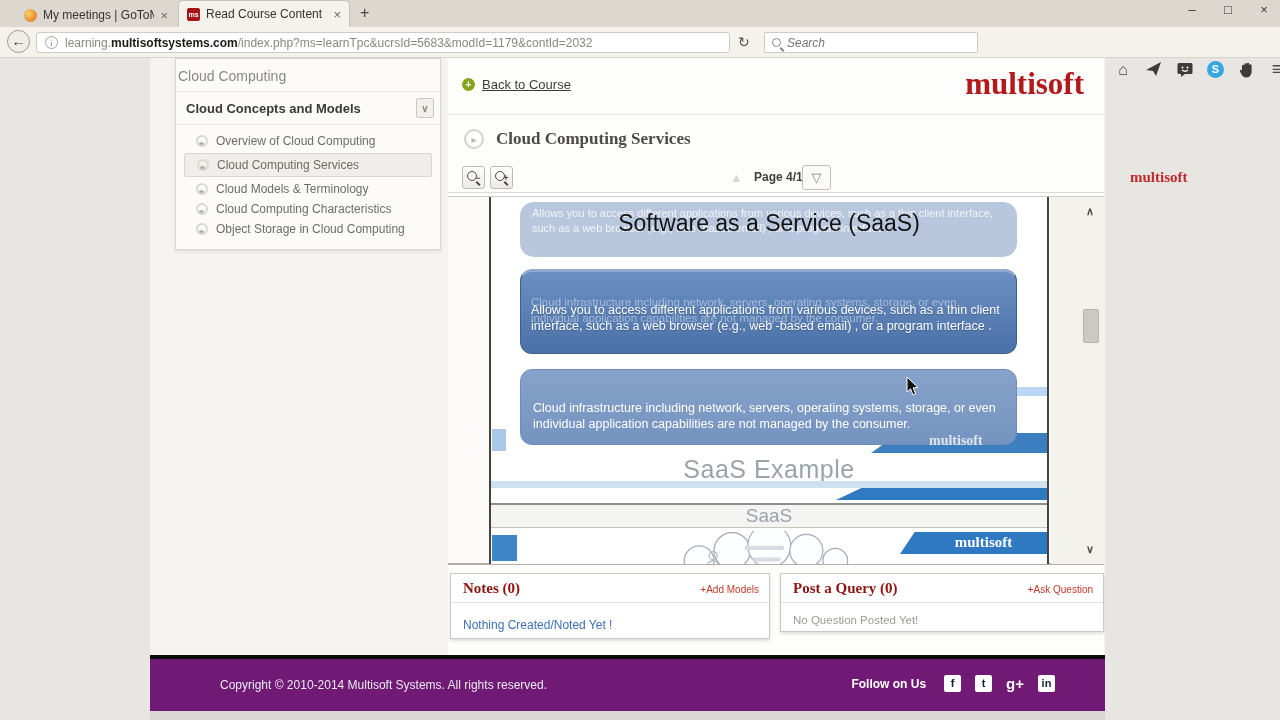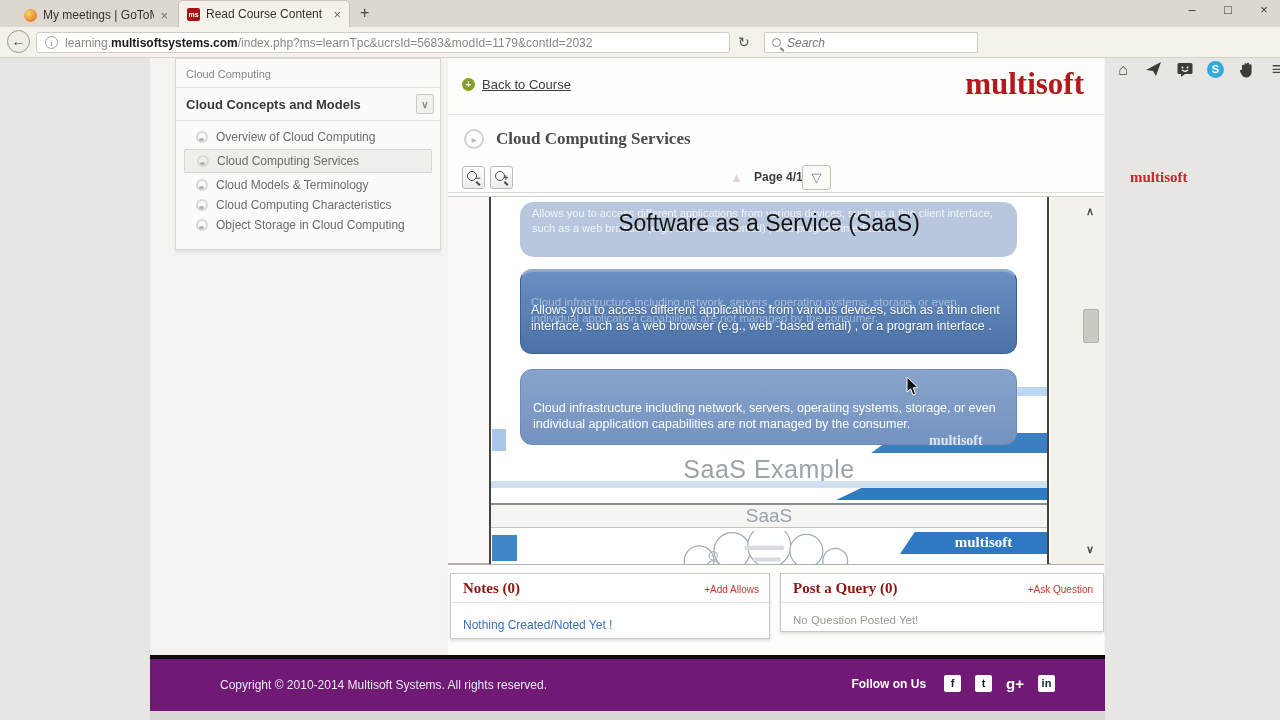--- a/index.html
+++ b/index.html
@@ -32,21 +32,21 @@
   .searchbox input { border:none; outline:none; width:170px; font-size:12px; font-style:italic; color:#555; background:transparent; font-family:"Liberation Sans",sans-serif; }
   .toolicons { position:absolute; left:990px; top:27px; height:31px; display:flex; align-items:center; gap:13px; color:#4a4842; }
   .ticon { width:18px; height:18px; display:flex; align-items:center; justify-content:center; font-size:16px; }
   .skype-badge { width:17px; height:17px; border-radius:50%; background:#35a8dd; color:#fff; font-size:11px; font-weight:bold; text-align:center; line-height:17px; }
   .menu-icon { font-size:18px; font-weight:bold; }
 
   
   .page-bg { position:absolute; left:150px; top:58px; width:955px; height:662px; background:#f4f3f0; }
 
   .sidebar { position:absolute; left:175px; top:58px; width:266px; height:192px; background:#fcfbf9; border:1px solid #d8d6d1; box-shadow:0 2px 3px rgba(0,0,0,.08); font-size:12px; }
-  .sb-title { padding:9px 10px 7px; color:#8a8882; font-size:11px; border-bottom:1px solid #e6e4df; }
+  .sb-title { padding:9px 2px 7px; color:#8a8882; font-size:14px; border-bottom:1px solid #e6e4df; }
   .sb-section { position:relative; padding:9px 10px 8px; color:#3a3936; font-size:13px; font-weight:bold; border-bottom:1px solid #e6e4df; }
   .sb-chevron { position:absolute; right:6px; top:6px; width:18px; height:20px; border:1px solid #ccc9c3; border-radius:2px; background:#f2f0ea; color:#8a8882; font-size:10px; text-align:center; line-height:19px; }
   .sb-items { padding:6px 0 8px; }
   .sb-item { position:relative; display:flex; align-items:center; gap:8px; padding:3px 8px 3px 20px; color:#6e6c66; height:20px; }
   .sb-item.selected { border:1px solid #d8d6d0; background:#f0eeea; margin:2px 8px; padding-left:12px; height:24px; border-radius:2px; }
   .ring { width:12px; height:12px; border:2px solid #d9d7d2; border-radius:50%; position:relative; flex:none; }
   .ring::after { content:""; position:absolute; left:1px; top:5px; width:5px; height:3px; background:#b1afa9; border-radius:50%; }
 
   .main { position:absolute; left:448px; top:58px; width:656px; height:597px; background:#fdfdfc; }
   .main-header { position:relative; height:57px; border-bottom:1px solid #e9e7e3; }
@@ -313,21 +313,21 @@
       <div class="scrollzone">
         <span class="scroll-arrow" style="top:8px;">∧</span>
         <div class="scroll-thumb"></div>
         <span class="scroll-arrow" style="bottom:8px;">∨</span>
       </div>
     </div>
 
     <div class="note-card notes">
       <div class="card-head">
         <span class="card-title">Notes (0)</span>
-        <span class="card-action">+Add Allows</span>
+        <span class="card-action">+Add Models</span>
       </div>
       <div class="card-body">Nothing Created/Noted Yet !</div>
     </div>
 
     <div class="note-card query">
       <div class="card-head">
         <span class="card-title">Post a Query (0)</span>
         <span class="card-action">+Ask Question</span>
       </div>
       <div class="card-body">No Question Posted Yet!</div>

